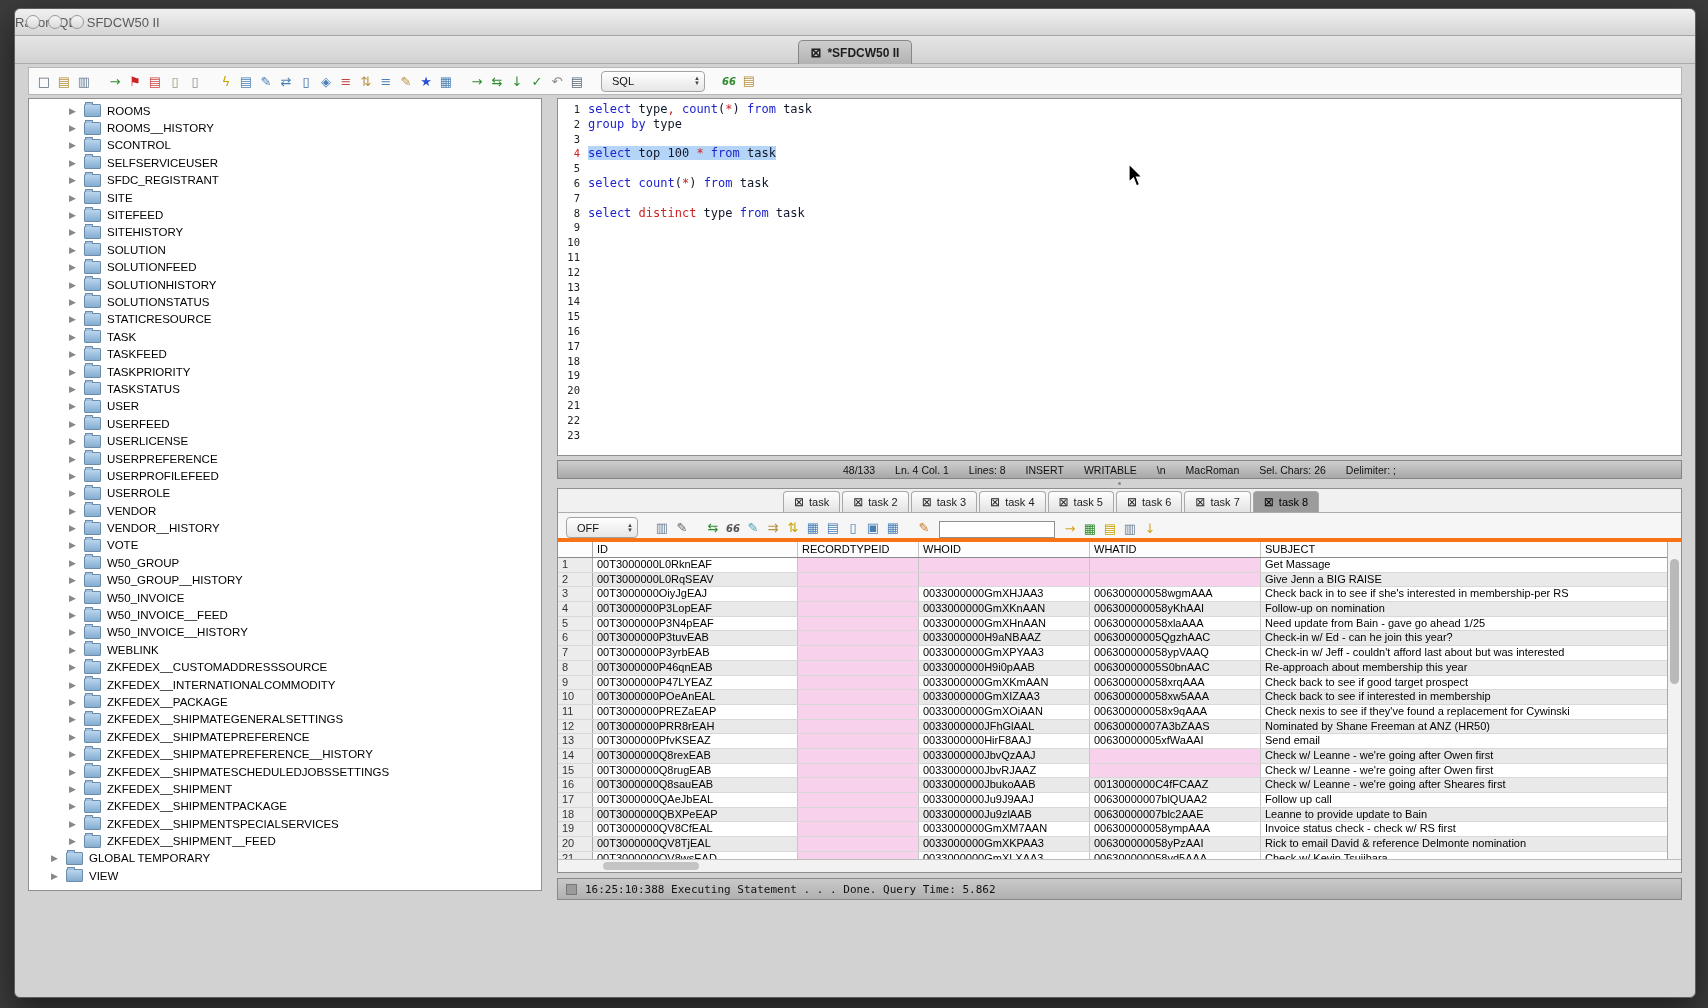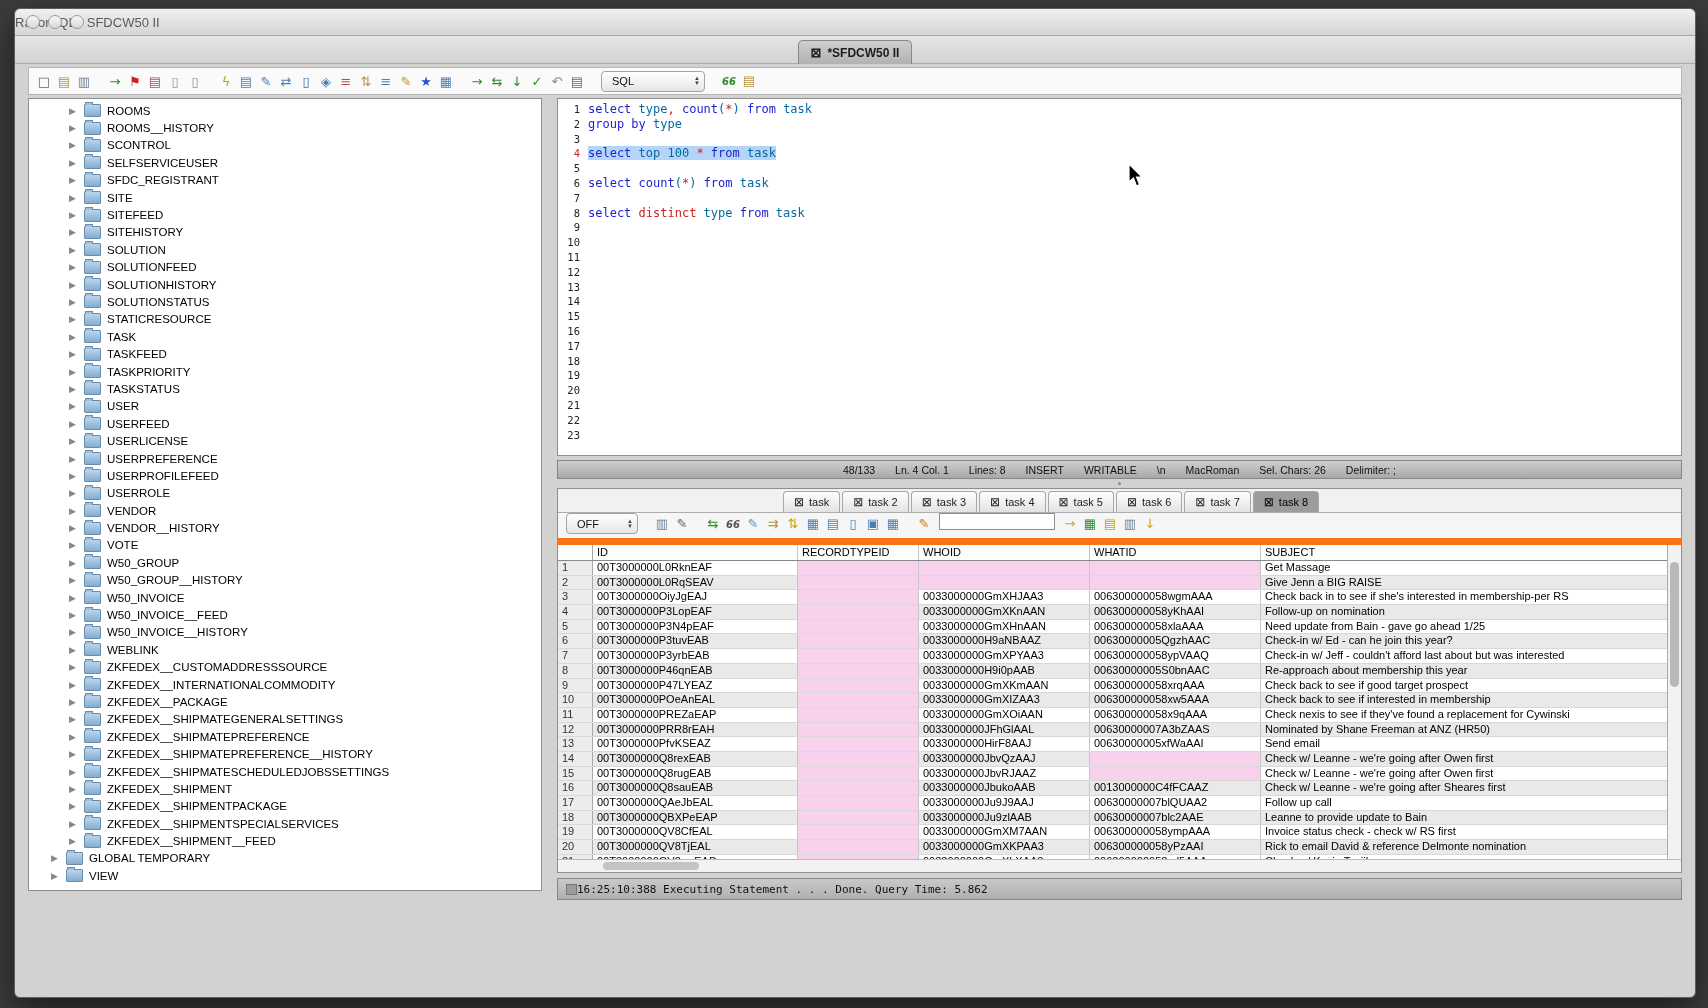--- a/index.html
+++ b/index.html
@@ -46,58 +46,58 @@
   .vsplit{width:15px}
   .rightcol{flex:1;display:flex;flex-direction:column;min-width:0}
   
   .editor{height:356px;background:#fff;border:1px solid #8f8f8f;display:flex;overflow:hidden;flex:none}
   .gutter{width:22px;padding:3px 3px 0 0;text-align:right;
           font-family:"DejaVu Sans Mono",monospace;font-size:10.5px;color:#222;flex:none}
   .codes{flex:1;padding:3px 0 0 5px;font-family:"DejaVu Sans Mono",monospace;font-size:12px;white-space:pre}
   .eline,.gline{height:14.8px;line-height:14.8px}
   .sel{background:#b5d5f8}
   .gnum-sel{color:#cc2222}
-  .tok-kw{color:#1f23cf}.tok-pl{color:#0369a1}.tok-sym{color:#cc2222}
+  .tok-kw{color:#1f23cf}.tok-pl{color:#0f172a}.tok-sym{color:#cc2222}
   
   .estatus{height:17px;margin-top:4px;background:linear-gradient(#cecece,#a8a8a8);border:1px solid #858585;
            display:flex;align-items:center;justify-content:center;gap:20px;font-size:10.5px;color:#111;flex:none}
   .hsplit{height:9px;display:flex;align-items:center;justify-content:center;flex:none}
   .hsplit::after{content:"";width:3px;height:3px;border-radius:50%;background:#8a8a8a}
   
   .results{flex:1;display:flex;flex-direction:column;border:1px solid #8f8f8f;background:#fff;
            overflow:hidden;min-height:0}
   .rtabs{height:23px;background:#f1f1f1;border-bottom:1px solid #adadad;display:flex;
          align-items:flex-end;padding-left:225px;flex:none}
   .rtab{height:20px;padding:0 10px;display:flex;align-items:center;gap:5px;font-size:11px;
         background:linear-gradient(#fefefe,#e3e3e3);border:1px solid #a8a8a8;border-bottom:none;
         border-radius:4px 4px 0 0;margin-right:2px;color:#222}
   .rtab .x{font-size:12px}
   .rtab.active{background:#9c9c9c;color:#000}
-  .rtoolbar{height:25px;display:flex;align-items:flex-start;padding:0 6px;background:#f6f6f6;
-            border-bottom:7px solid #f97316;flex:none}
+  .rtoolbar{height:25px;display:flex;align-items:flex-end;padding:0 6px;background:#f6f6f6;
+            border-bottom:4px solid #f97316;flex:none}
   .search{width:108px;height:15px;border:1px solid #8f8f8f;background:#fff;font-size:11px;margin:0 5px;padding:0 3px}
   
   .rtablewrap{flex:1;display:flex;overflow:hidden;min-height:0}
   .grid{flex:1;overflow:hidden;font-size:11px;min-width:0}
   .grow{display:flex;height:13.7px;border-bottom:1px solid #d8d8d8;background:#fff}
   .grow.alt{background:#e9e9e9}
   .ghead{height:15px;border-bottom:1px solid #8a8a8a;background:#8b5cf6}
   .gcell{border-right:1px solid #c6c6c6;padding:0 4px;white-space:nowrap;overflow:hidden;
          line-height:13.7px;flex:none}
   .ghead .gcell{line-height:15px;background:#fdfdfd}
   .rownum{background:#ececec;border-right:1px solid #a8a8a8;color:#333}
   .pink{background:#f8d2ec}
   .c0{width:26px}.c1{width:196px}.c2{width:112px}.c3{width:162px}.c4{width:162px}.c5{width:438px}
   .vscroll{width:13px;border-left:1px solid #aaa;background:#f2f2f2;position:relative;flex:none}
   .vthumb{position:absolute;top:17px;left:2px;width:9px;height:125px;background:#b9b9b9;border-radius:5px}
   .hscroll{height:12px;background:#f2f2f2;border-top:1px solid #bbb;position:relative;flex:none}
   .hthumb{position:absolute;left:45px;top:2px;height:8px;width:96px;background:#c4c4c4;border-radius:4px}
   
   .appstatus{height:20px;margin-top:5px;background:linear-gradient(#c9c9c9,#b0b0b0);border:1px solid #888;
-             display:flex;align-items:center;padding:0 8px;
+             display:flex;align-items:center;gap:8px;padding:0 8px;
              font-family:"DejaVu Sans Mono",monospace;font-size:11px;color:#111;flex:none}
   .sq{width:9px;height:9px;background:#9b9b9b;border:1px solid #777;flex:none}
   .cursor{position:absolute;left:1128px;top:163px;z-index:50;pointer-events:none}
 </style>
 </head>
 <body>
 
 <div class="window">
 
   <div class="titlebar">

